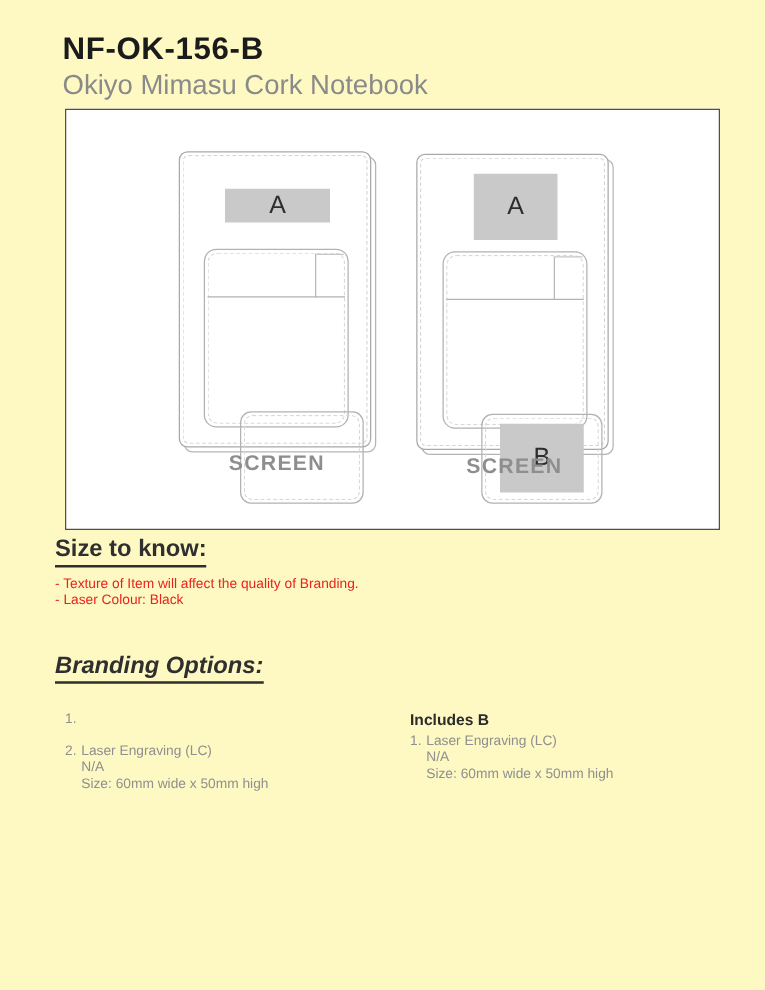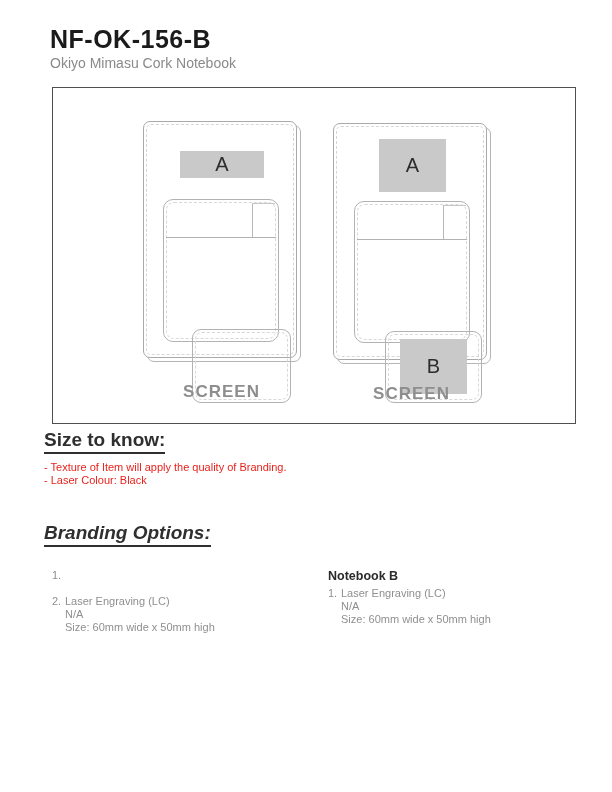--- a/index.html
+++ b/index.html
@@ -1,31 +1,31 @@
 <!DOCTYPE html>
 <html><head>
 <meta charset="utf-8">
 <style>
   html, body { margin:0; padding:0; background:#e9e9e9; }
   .page {
     position:relative;
     width:612px; height:792px;
     margin:0 auto;
-    background:#ffffff;
+    background:#fef9c3;
     font-family:"Liberation Sans", sans-serif;
     overflow:hidden;
   }
   
   .product-code {
     position:absolute; left:50px; top:25px; margin:0;
     font-size:25px; font-weight:bold; color:#1b1b1b; letter-spacing:0.5px;
   }
   .product-name {
     position:absolute; left:50px; top:55px; margin:0;
-    font-size:14px; font-weight:normal; color:#8a8a8a;
+    font-size:22px; font-weight:normal; color:#8a8a8a;
   }
   
   .frame {
     position:absolute; left:52px; top:87px;
     width:522px; height:335px;
     border:1.5px solid #4f4f4f;
     background:#ffffff;
   }
   .notebook { position:absolute; width:157px; height:240px; }
   .nb-screen { left:90px; top:33px; }
@@ -61,21 +61,21 @@
     border-left:1px solid #b8b8b8; border-top:1px solid #c6c6c6;
   }
   .window {
     position:absolute; left:28px; top:129px; width:97px; height:72px;
     border:1px solid #b2b2b2; border-radius:9px;
   }
   .nb-laser .window { left:30px; width:95px; height:70px; }
   .window-stitch { position:absolute; inset:2px; border:1px dashed #d8d8d8; border-radius:7px; }
   .nb-laser .brand-b { left:14px; top:7px; width:67px; height:55px; }
   .variant-label {
-    position:absolute; top:261px; left:0; width:157px;
+    position:absolute; top:240px; left:0; width:157px;
     text-align:center; font-size:17px; font-weight:bold;
     color:#8e8e8e; letter-spacing:1px;
   }
   
   .section-heading {
     position:absolute; margin:0;
     font-size:19px; font-weight:bold; color:#2f2f2f;
   }
   .section-heading span {
     display:inline-block;
@@ -144,21 +144,21 @@
       </div>
       <div class="variant-label">SCREEN</div>
     </div>
 
   </div>
 
   <h3 class="section-heading ntk-heading">
     <span>Size to know:</span>
   </h3>
   <div class="notes">
-    <div style="color: rgb(232, 35, 30);">- Texture of Item will apply the quality of Branding.</div>
+    <div style="color: rgb(232, 35, 30);">- Texture of Item will affect the quality of Branding.</div>
     <div style="color: rgb(232, 35, 30);">- Laser Colour: Black</div>
   </div>
 
   <h3 class="section-heading bo-heading">
     <span>Branding Options:</span>
   </h3>
 
   <div class="option-col col-a">
     <div class="method">
       <span class="m-num">1.</span>
@@ -169,21 +169,21 @@
       <span class="m-num">2.</span>
       <span class="m-lines">
         <div>Laser Engraving (LC)</div>
         <div>N/A</div>
         <div>Size: 60mm wide x 50mm high</div>
       </span>
     </div>
   </div>
 
   <div class="option-col col-b">
-    <p class="pos-title">Notebook B</p>
+    <p class="pos-title">Includes B</p>
     <div class="method">
       <span class="m-num">1.</span>
       <span class="m-lines">
         <div>Laser Engraving (LC)</div>
         <div>N/A</div>
         <div>Size: 60mm wide x 50mm high</div>
       </span>
     </div>
   </div>
 

